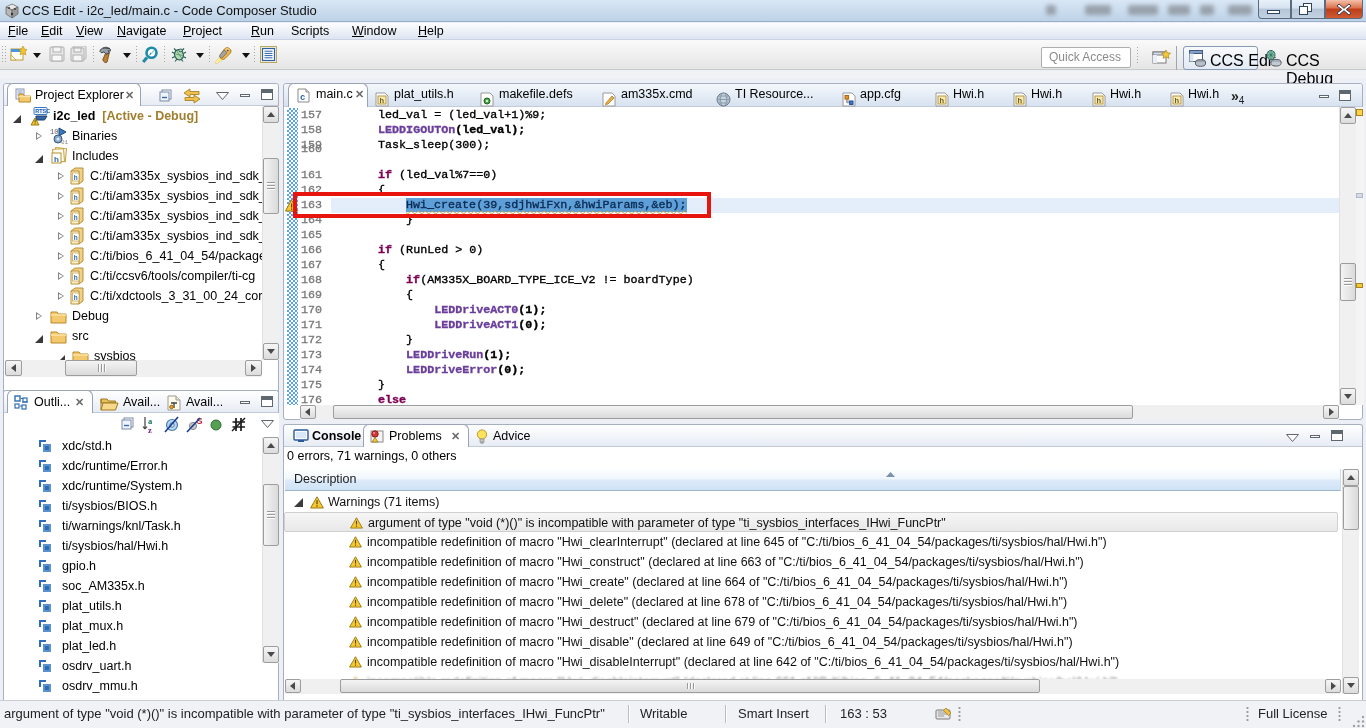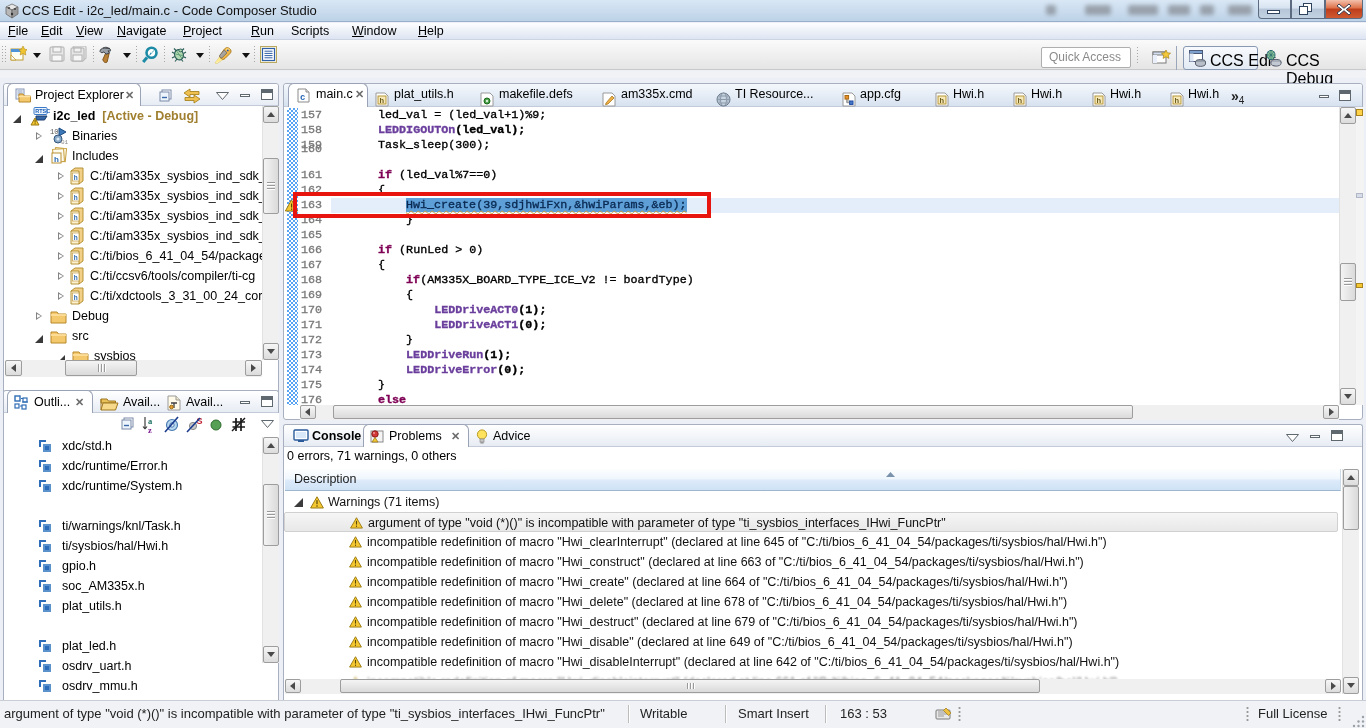--- a/index.html
+++ b/index.html
@@ -446,20 +446,29 @@
         </div>
       <div class="oli" style="top:40px">
           <svg class="ab" style="left:33px;top:2px" width="15" height="15" viewBox="0 0 15 15">
         <rect x="1" y="1" width="7" height="7" fill="#2d6cb8"></rect>
         <rect x="3" y="3" width="7" height="7" fill="#fff"></rect>
         <rect x="5" y="5" width="8" height="8" fill="#5c92cc"></rect>
         <rect x="7" y="7" width="4" height="4" fill="#2d6cb8"></rect>
       </svg>
           <div class="t">xdc/runtime/System.h</div>
         </div>
+      <div class="oli" style="top:60px">
+          <svg class="ab" style="left:33px;top:2px" width="15" height="15" viewBox="0 0 15 15">
+        <rect x="1" y="1" width="7" height="7" fill="#2d6cb8"></rect>
+        <rect x="3" y="3" width="7" height="7" fill="#fff"></rect>
+        <rect x="5" y="5" width="8" height="8" fill="#5c92cc"></rect>
+        <rect x="7" y="7" width="4" height="4" fill="#2d6cb8"></rect>
+      </svg>
+          <div class="t">ti/sysbios/BIOS.h</div>
+        </div>
       <div class="oli" style="top:80px">
           <svg class="ab" style="left:33px;top:2px" width="15" height="15" viewBox="0 0 15 15">
         <rect x="1" y="1" width="7" height="7" fill="#2d6cb8"></rect>
         <rect x="3" y="3" width="7" height="7" fill="#fff"></rect>
         <rect x="5" y="5" width="8" height="8" fill="#5c92cc"></rect>
         <rect x="7" y="7" width="4" height="4" fill="#2d6cb8"></rect>
       </svg>
           <div class="t">ti/warnings/knl/Task.h</div>
         </div>
       <div class="oli" style="top:100px">
@@ -490,20 +499,29 @@
           <div class="t">soc_AM335x.h</div>
         </div>
       <div class="oli" style="top:160px">
           <svg class="ab" style="left:33px;top:2px" width="15" height="15" viewBox="0 0 15 15">
         <rect x="1" y="1" width="7" height="7" fill="#2d6cb8"></rect>
         <rect x="3" y="3" width="7" height="7" fill="#fff"></rect>
         <rect x="5" y="5" width="8" height="8" fill="#5c92cc"></rect>
         <rect x="7" y="7" width="4" height="4" fill="#2d6cb8"></rect>
       </svg>
           <div class="t">plat_utils.h</div>
+        </div>
+      <div class="oli" style="top:180px">
+          <svg class="ab" style="left:33px;top:2px" width="15" height="15" viewBox="0 0 15 15">
+        <rect x="1" y="1" width="7" height="7" fill="#2d6cb8"></rect>
+        <rect x="3" y="3" width="7" height="7" fill="#fff"></rect>
+        <rect x="5" y="5" width="8" height="8" fill="#5c92cc"></rect>
+        <rect x="7" y="7" width="4" height="4" fill="#2d6cb8"></rect>
+      </svg>
+          <div class="t">plat_mux.h</div>
         </div>
       <div class="oli" style="top:200px">
           <svg class="ab" style="left:33px;top:2px" width="15" height="15" viewBox="0 0 15 15">
         <rect x="1" y="1" width="7" height="7" fill="#2d6cb8"></rect>
         <rect x="3" y="3" width="7" height="7" fill="#fff"></rect>
         <rect x="5" y="5" width="8" height="8" fill="#5c92cc"></rect>
         <rect x="7" y="7" width="4" height="4" fill="#2d6cb8"></rect>
       </svg>
           <div class="t">plat_led.h</div>
         </div>

